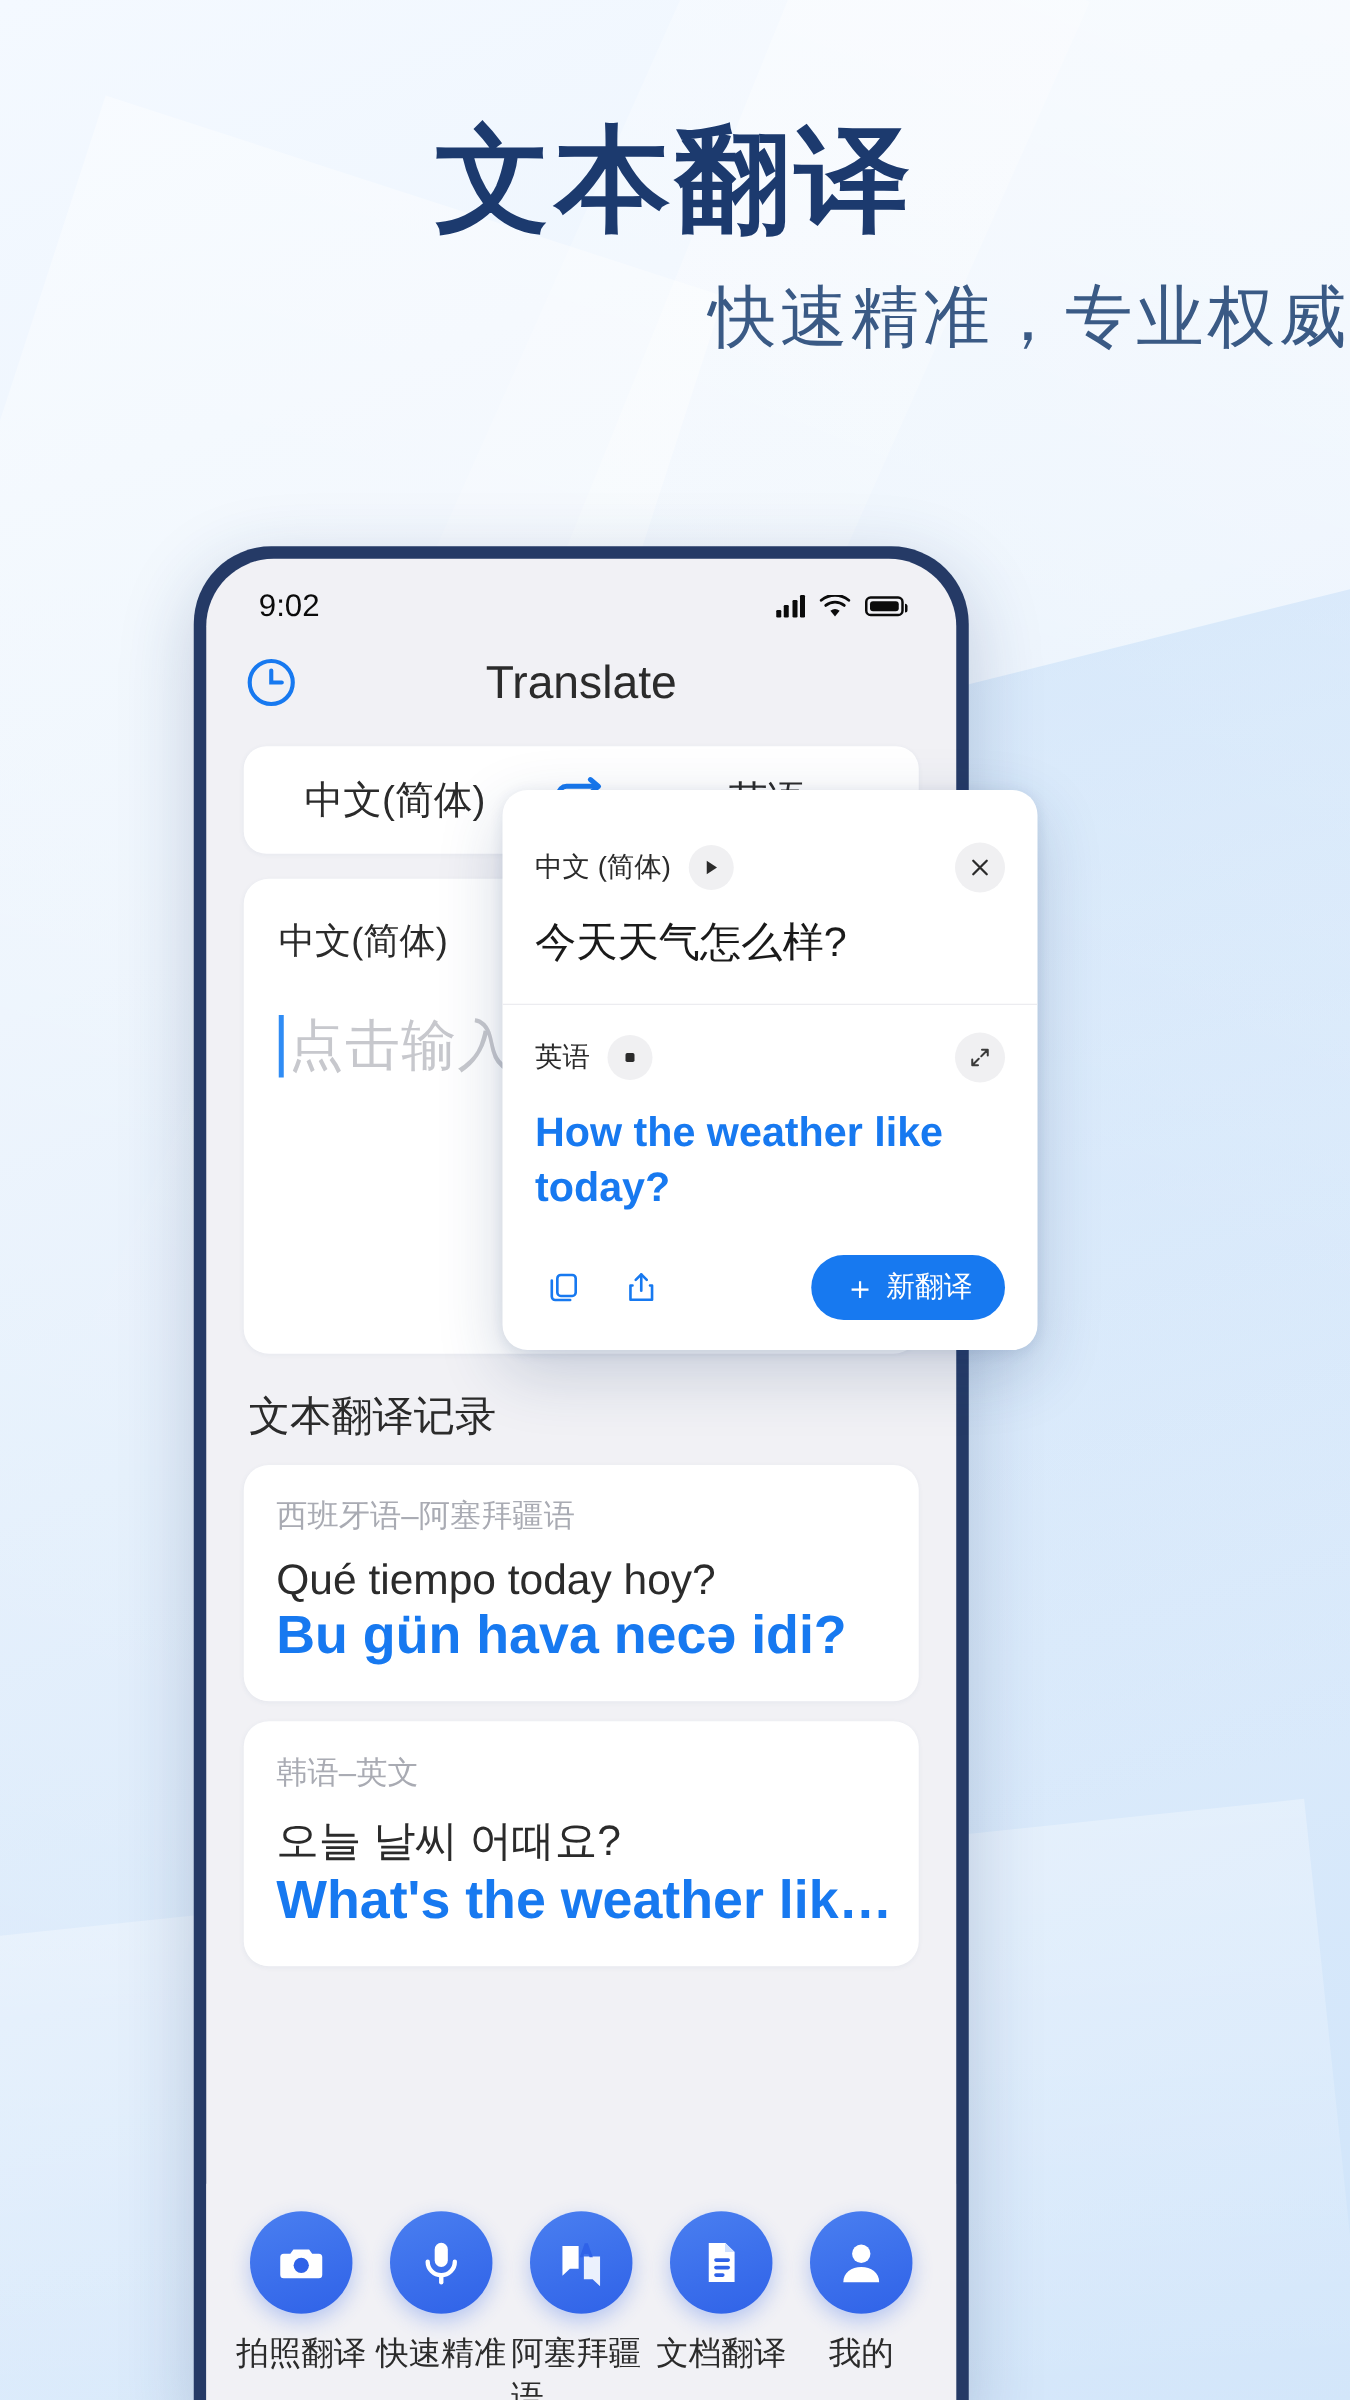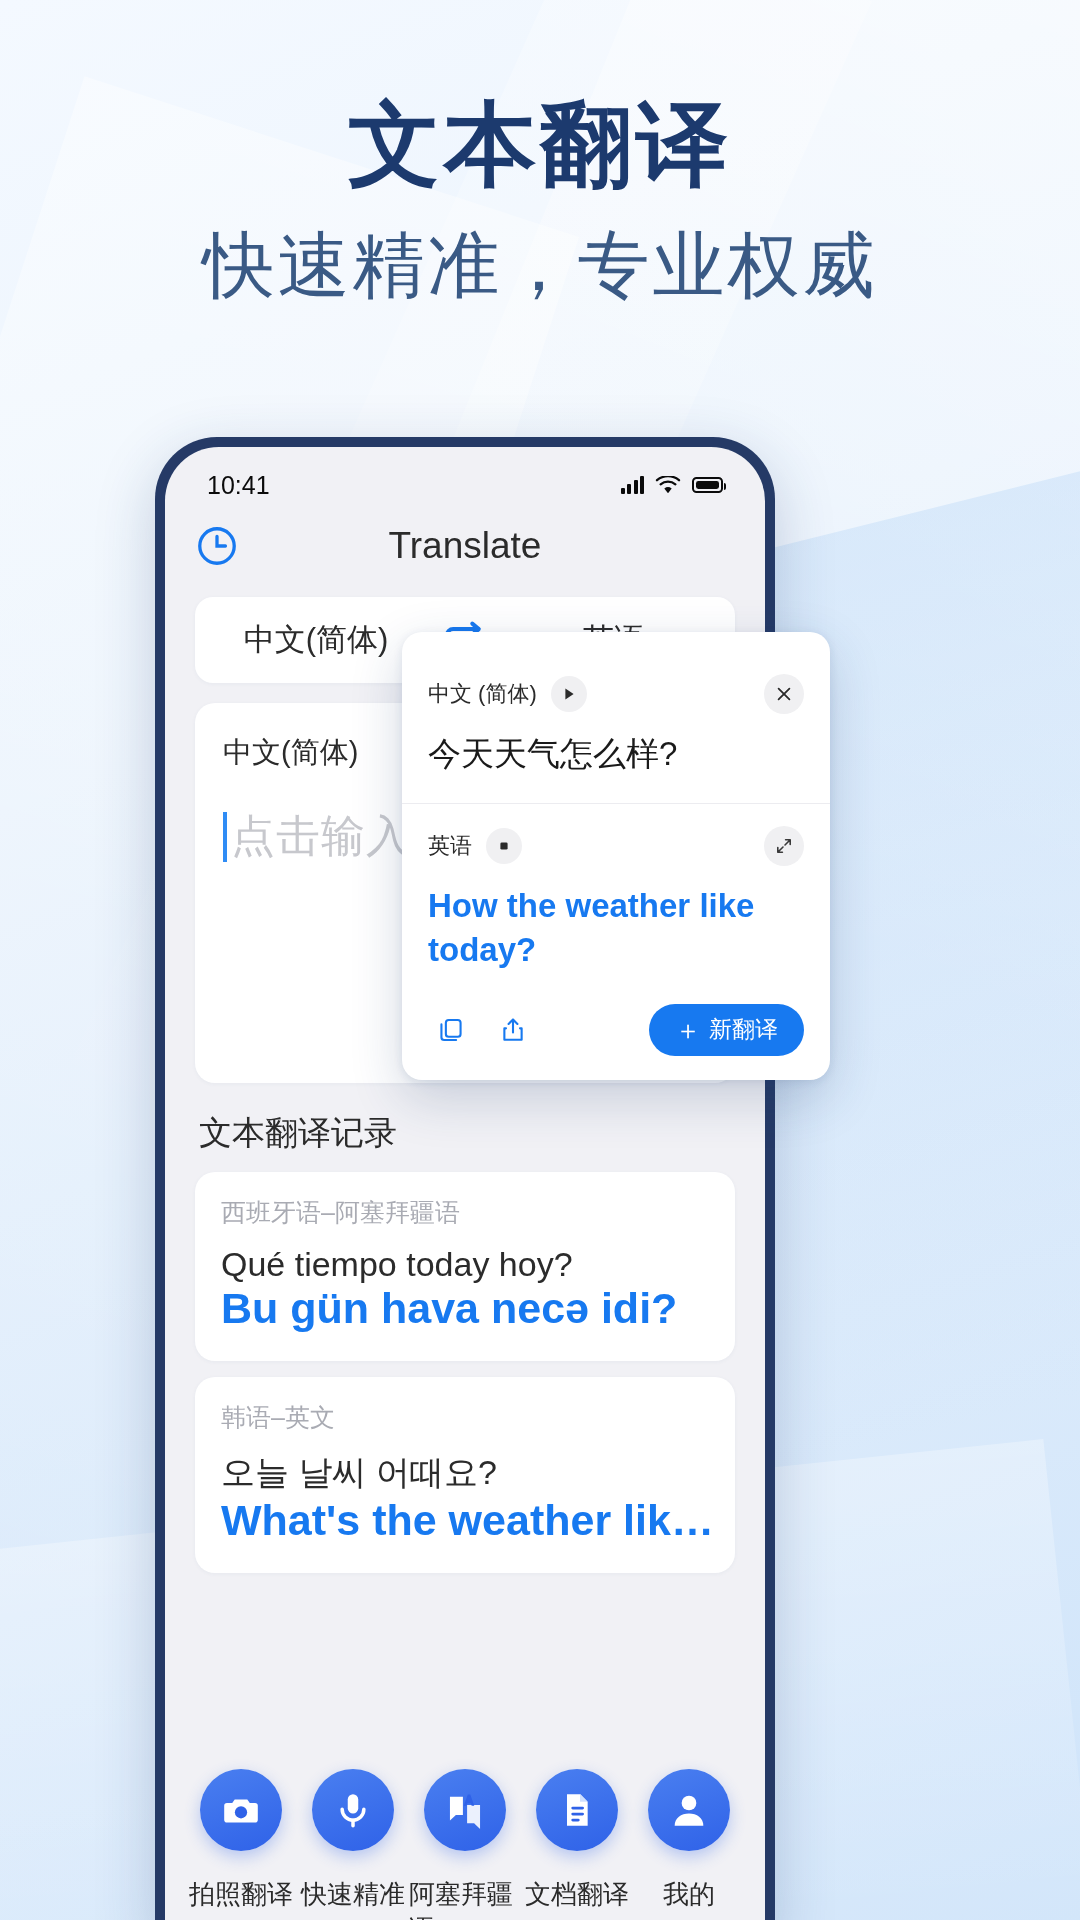--- a/index.html
+++ b/index.html
@@ -33,22 +33,22 @@
   
   #poster-title {
     position:absolute; top:96px; left:0; right:0;
     text-align:center;
     font-size:92px; font-weight:bold; letter-spacing:4px;
     color:#1c3a6e;
     line-height:1.05;
   }
   #poster-subtitle {
     position:absolute; top:218px; left:0; right:0;
-    text-align:center;
-    font-size:72px; font-weight:400; letter-spacing:3px;
+    text-align:right;
+    font-size:54px; font-weight:400; letter-spacing:3px;
     color:#3a5a85;
   }
 
   
   #phone {
     position:absolute;
     left:155px; top:437px;
     width:620px; height:1500px;
     border-radius:62px 62px 0 0;
     background:#253a66;
@@ -134,21 +134,21 @@
     display:flex; align-items:flex-start; justify-content:space-around;
     padding:22px 20px 0 20px;
   }
   .nav-item { display:flex; flex-direction:column; align-items:center; width:112px; }
   .nav-circle {
     width:82px; height:82px; border-radius:50%;
     background:linear-gradient(160deg,#4a7ff0,#2f62e8);
     display:flex; align-items:center; justify-content:center;
     box-shadow:0 6px 16px rgba(47,98,232,.30);
   }
-  .nav-label { margin-top:26px; font-size:26px; color:#2b2b2b; }
+  .nav-label { margin-top:14px; font-size:26px; color:#2b2b2b; }
 
   
   #result-card {
     position:absolute; left:402px; top:632px;
     width:428px; background:#fff; border-radius:20px;
     box-shadow:0 18px 52px rgba(32,62,110,.20), 0 2px 10px rgba(32,62,110,.10);
     overflow:hidden; z-index:40;
   }
   .rc-sec { padding:22px 26px 22px 26px; }
   #rc-sec-src { padding-bottom:26px;margin-top:20px; }
@@ -190,21 +190,21 @@
   <div class="bg-shape bg-sh5"></div>
 </div>
 
 <div id="poster-title">文本翻译</div>
 <div id="poster-subtitle">快速精准，专业权威</div>
 
 <div id="phone">
   <div id="phone-inner">
 
     <div id="status-bar">
-      <div>10:41</div>
+      <div>9:02</div>
       <div id="status-icons">
         <span class="sig">
             <i></i>
             <i></i>
             <i></i>
             <i></i>
           </span>
         <svg width="26" height="19" viewBox="0 0 26 19">
           <path d="M13 17.2 9.3 12.6a5.9 5.9 0 0 1 7.4 0z" fill="#0b0b0b"></path>
           <path d="M5.6 8.3a11.8 11.8 0 0 1 14.8 0" stroke="#0b0b0b" stroke-width="2.3" fill="none" stroke-linecap="round"></path>

